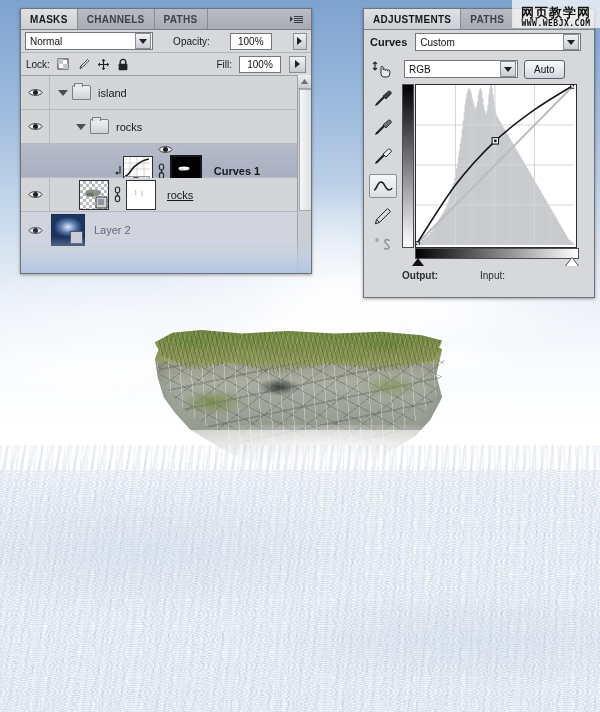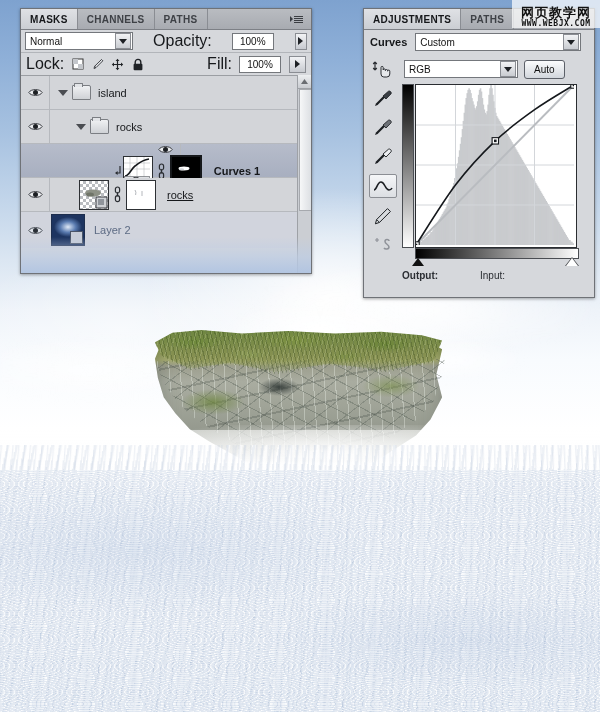--- a/index.html
+++ b/index.html
@@ -194,21 +194,21 @@
     height:16px;background:#fff;border:1px solid #74777c;
     display:flex;align-items:center;justify-content:space-between;
     padding:0 0 0 4px;font-size:10px;color:#111;
   }
   .combo .caret{
     width:14px;height:14px;margin:0 1px 0 0;
     background:linear-gradient(to bottom,#f2f3f5,#c9ccd1);
     border:1px solid #8a8d93;display:flex;align-items:center;justify-content:center;
   }
   .caret-tri{width:0;height:0;border-left:4px solid transparent;border-right:4px solid transparent;border-top:5px solid #1d2024;}
-  .lbl{font-size:16px;color:#16181b;}
+  .lbl{font-size:10px;color:#16181b;}
   .numfield{
     height:15px;background:#fff;border:1px solid #74777c;min-width:34px;
     display:flex;align-items:center;justify-content:center;font-size:10px;color:#111;padding:0 3px;
   }
   .spin{
     width:15px;height:15px;background:linear-gradient(to bottom,#f2f3f5,#c7cad0);
     border:1px solid #8a8d93;display:flex;align-items:center;justify-content:center;margin-left:1px;
   }
   .spin-tri{width:0;height:0;border-top:4px solid transparent;border-bottom:4px solid transparent;border-left:5px solid #1d2024;}
 

